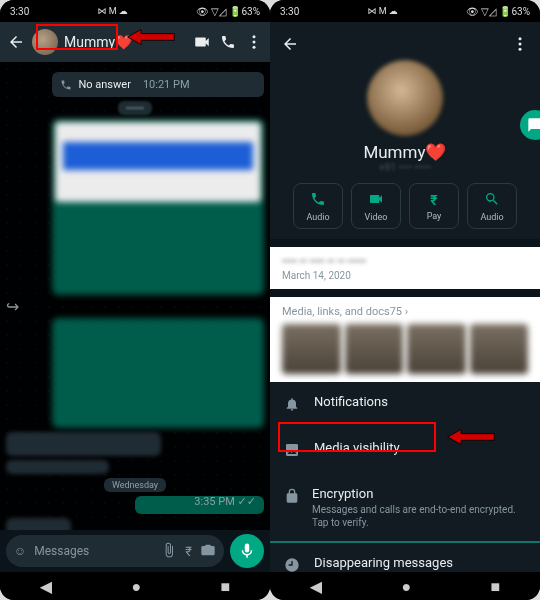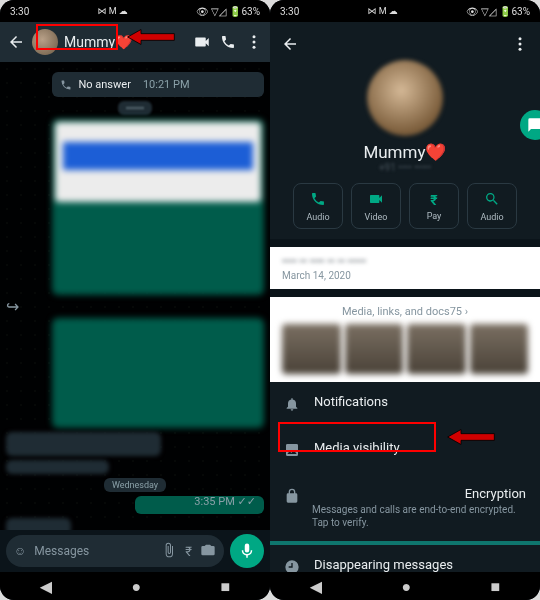--- a/index.html
+++ b/index.html
@@ -183,36 +183,36 @@
     gap:3px;font-size:9px;color:#aebac1;
   }
   .act .ic{color:#00a884;}
   .section{
     background:#ffffff;margin-top:8px;padding:10px 12px;
   }
   .section.small{padding:8px 12px;}
   .blur-line{color:#455058;filter:blur(2px);font-size:11px;}
   .date-line{color:#8696a0;font-size:10px;margin-top:2px;}
   .mld-row{
-    display:flex;justify-content:center;align-items:center;
+    display:flex;justify-content:flex-start;align-items:center;
     font-size:11px;color:#8696a0;
   }
   .mld-thumbs{
     display:flex;gap:4px;margin-top:6px;
   }
   .thumb{flex:1;height:50px;border-radius:4px;
     background:linear-gradient(#7a6f62,#4a4238);filter:blur(3px);}
   .list-row{
     display:flex;align-items:flex-start;gap:12px;
     padding:12px 14px;
     background:#111b21;
   }
-  .list-row + .list-row{border-top:4px solid #0f766e;}
+  .list-row + .list-row{border-top:2px solid #0f766e;}
   .list-row .ic{width:18px;color:#8696a0;margin-top:2px;}
-  .list-row .title{font-size:13px;color:#e9edef;text-align:right;}
+  .list-row .title{font-size:13px;color:#e9edef;}
   .list-row .sub{font-size:10px;color:#8696a0;margin-top:2px;line-height:1.3;}
   .fab{
     position:absolute;right:-10px;top:110px;width:30px;height:30px;border-radius:50%;
     background:#00a884;display:flex;align-items:center;justify-content:center;
   }
   .spacer{height:8px;background:#0b141a;}
 </style>
 </head>
 <body>
 

